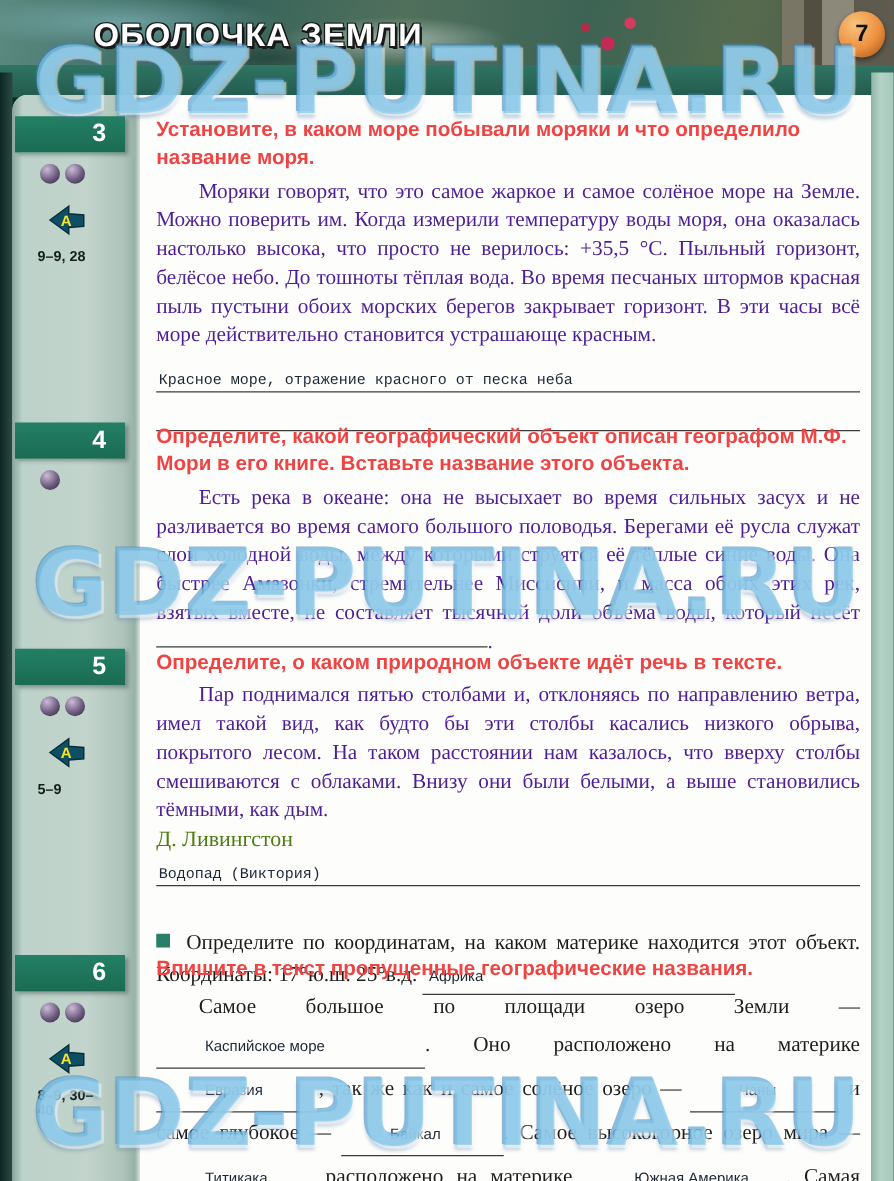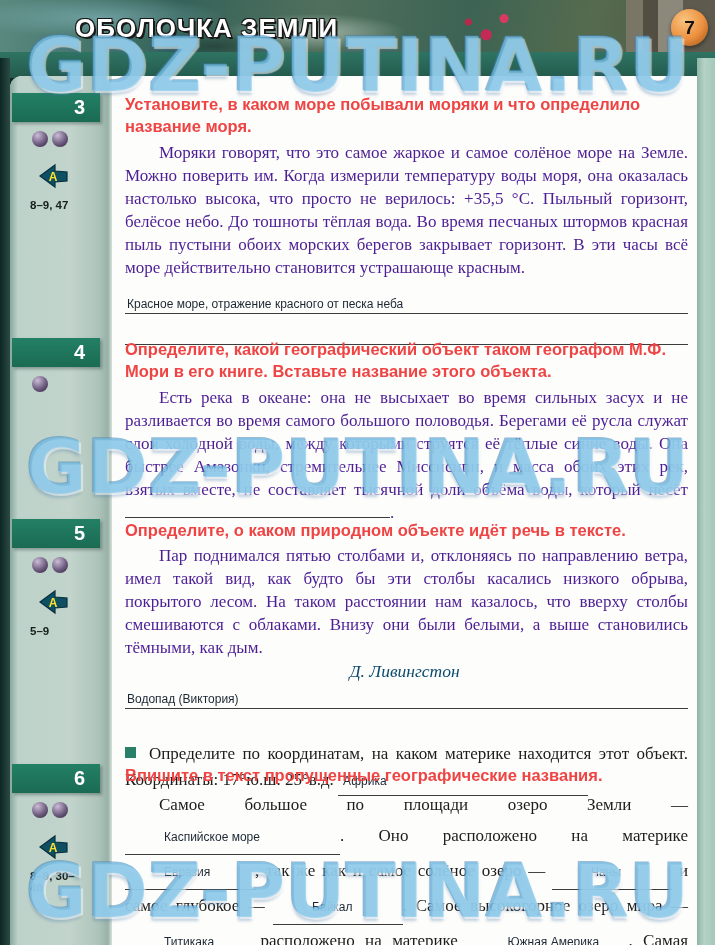--- a/index.html
+++ b/index.html
@@ -87,25 +87,25 @@
   .task-body{
     font-size:17px; line-height:23px; text-align:justify; text-indent:34px; color:#4c1d95;
   }
 
   .answer-line{
     position:relative; height:27px; border-bottom:1.6px solid #3c3c3c;
   }
   .answer-line.empty{ height:31px; }
   .ans-text{
     position:absolute; left:2px; bottom:2px;
-    font-family:Liberation Sans, sans-serif; font-size:12px; color:#1c2734;
+    font-family:Liberation Mono, monospace; font-size:12px; color:#1c2734;
   }
 
   .attribution{
-    text-align:center; font-style:italic; font-size:17.5px; color:#0c4a6e;
+    text-align:left; font-size:17.5px; color:#4d7c0f;
     padding-right:4px; margin-top:2px;
   }
 
   .inline-blank{
     display:inline-block; border-bottom:1.5px solid #3c3c3c;
     font-family:"Liberation Sans", sans-serif; font-size:12px; color:#1c2734;
     padding:0 4px 1px 5px; vertical-align:baseline; white-space:nowrap;
   }
   .bw265{ min-width:265px; } .bw250{ min-width:250px; }
   .bw215{ min-width:215px; } .bw160{ min-width:160px; }
@@ -156,41 +156,41 @@
       <div class="dots">
         <span class="dot"></span>
         <span class="dot"></span>
       </div>
       <div class="arrow-wrap">
         <svg width="32" height="28" viewBox="0 0 32 28">
           <polygon points="2,13 17,2 17,8 29,9 29,18 17,19 17,24" fill="#0f4f63" stroke="#082f3c" stroke-width="1.2"></polygon>
           <text x="15" y="17.5" font-size="12" font-weight="bold" fill="#ffe32a" font-family="Liberation Sans, sans-serif" text-anchor="middle">A</text>
         </svg>
       </div>
-      <div class="refs">8–9, 47</div>
+      <div class="refs">9–9, 28</div>
     </div>
     <div class="task-content">
       <div class="task-heading">Установите, в каком море побывали моряки и что определило название моря.</div>
       <div class="task-body">Моряки говорят, что это самое жаркое и самое солёное море на Земле. Можно поверить им. Когда измерили температуру воды моря, она оказалась настолько высока, что просто не верилось: +35,5 °С. Пыльный горизонт, белёсое небо. До тошноты тёплая вода. Во время песчаных штормов красная пыль пустыни обоих морских берегов закрывает горизонт. В эти часы всё море действительно становится устрашающе красным.</div>
       <div class="answer-line" style="margin-top:8px;">
         <span class="ans-text">Красное море, отражение красного от песка неба</span>
       </div>
       <div class="answer-line empty"></div>
     </div>
   </div>
 
   <div class="task" style="top:262px;">
     <div class="task-margin">
       <div class="num-box">4</div>
       <div class="dots">
         <span class="dot"></span>
       </div>
     </div>
     <div class="task-content">
-      <div class="task-heading">Определите, какой географический объект таком географом М.Ф. Мори в его книге. Вставьте название этого объекта.</div>
+      <div class="task-heading">Определите, какой географический объект описан географом М.Ф. Мори в его книге. Вставьте название этого объекта.</div>
       <div class="task-body"><span>Есть река в океане: она не высыхает во время сильных засух и не разливается во время самого большого половодья. Берегами её русла служат слои холодной воды, между которыми струятся её тёплые синие воды. Она быстрее Амазонки, стремительнее Миссисипи, и масса обоих этих рек, взятых вместе, не составляет тысячной доли объёма воды, который несёт</span>
         <span class="inline-blank bw265"></span><span>.</span>
       </div>
     </div>
   </div>
 
   <div class="task" style="top:443px;">
     <div class="task-margin">
       <div class="num-box">5</div>
       <div class="dots">

